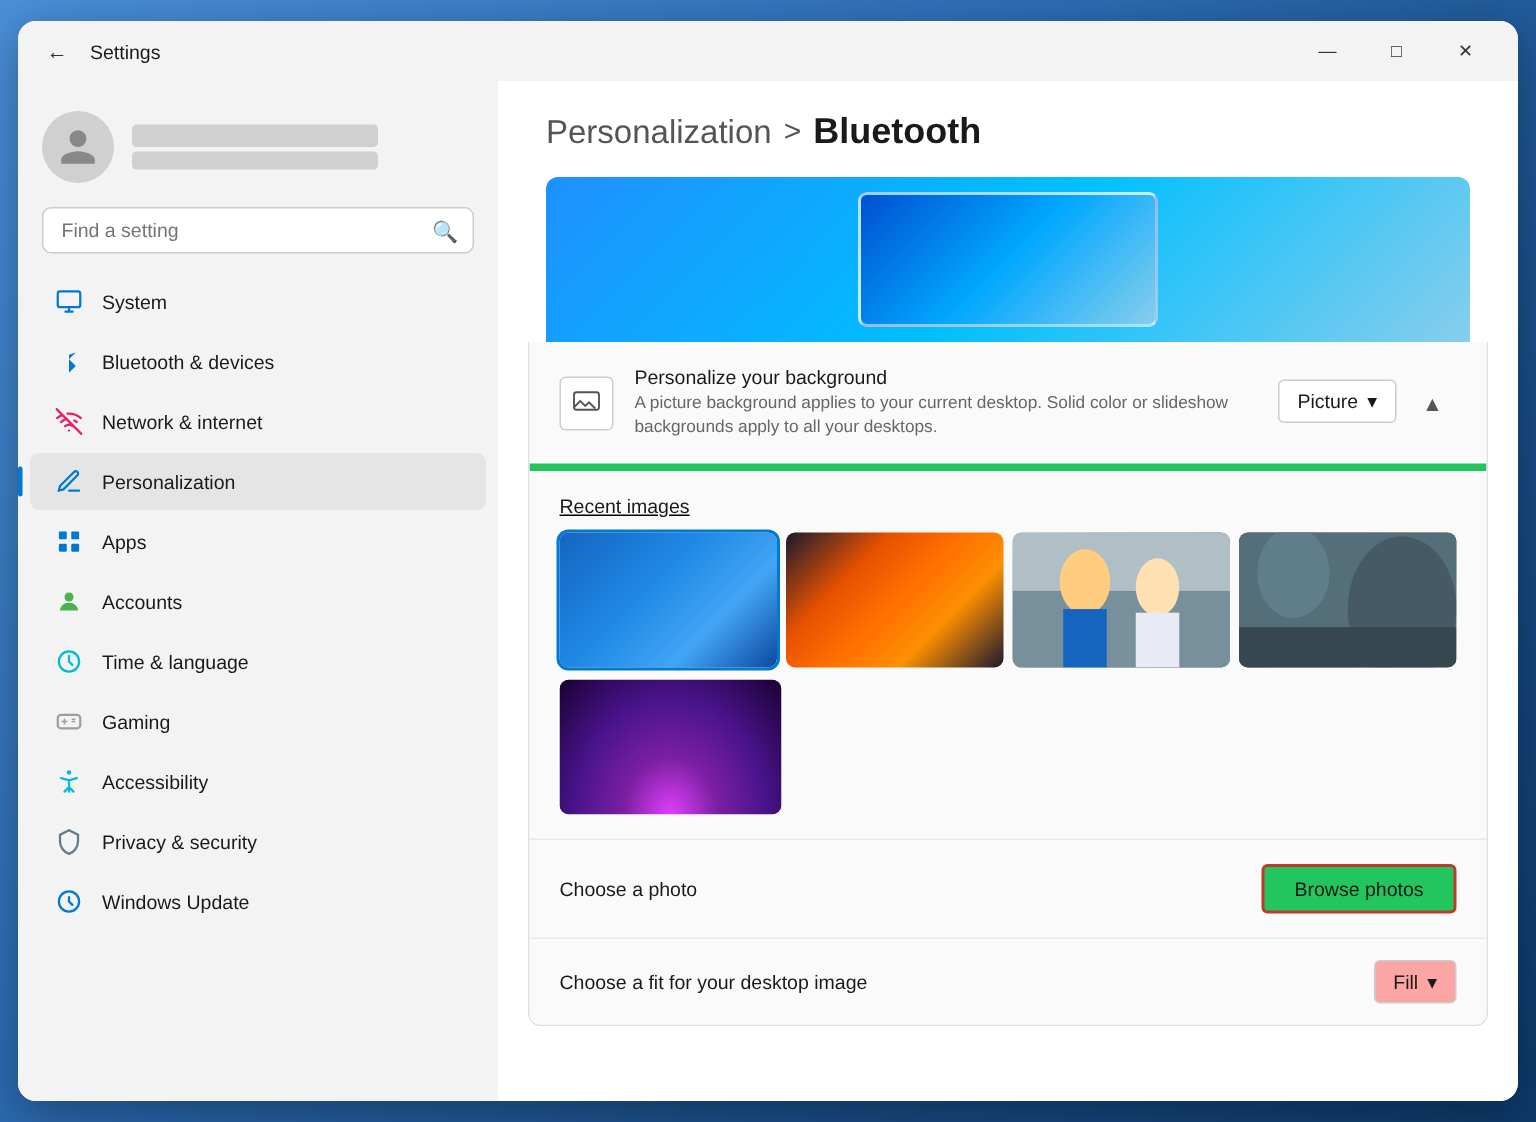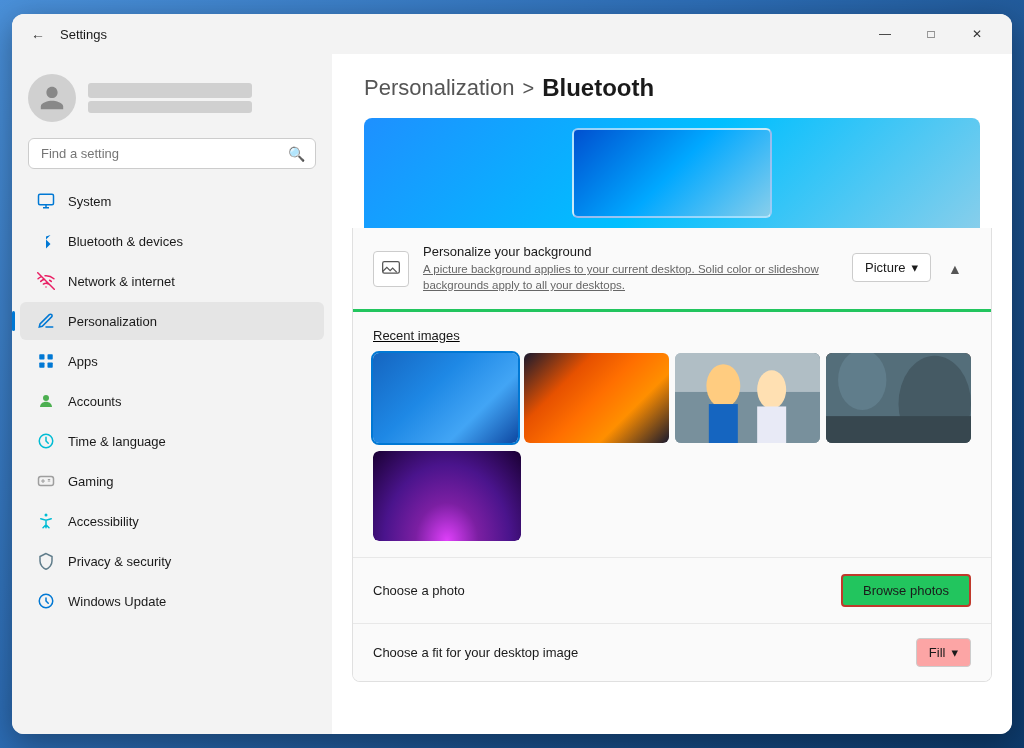--- a/index.html
+++ b/index.html
@@ -239,21 +239,21 @@
       margin: 0 20px;
       border: 1px solid #e0e0e0;
       border-radius: 8px;
       overflow: hidden;
     }
 
     .setting-row {
       display: flex;
       align-items: center;
       padding: 16px 20px;
-      border-bottom: 3px solid #22c55e;
+      border-bottom: 5px solid #22c55e;
       background: #fafafa;
     }
     .setting-row:last-child { border-bottom: none; }
     .setting-icon {
       width: 36px;
       height: 36px;
       border: 1px solid #ccc;
       border-radius: 4px;
       display: flex;
       align-items: center;
@@ -270,21 +270,20 @@
     .setting-title {
       font-size: 13px;
       font-weight: 500;
       color: #1a1a1a;
       margin-bottom: 2px;
     }
     .setting-desc {
       font-size: 11.5px;
       color: #666;
       line-height: 1.4;
-      text-decoration: underline;
     }
     .setting-control {
       display: flex;
       align-items: flex-start;
       gap: 8px;
     }
     .dropdown {
       display: flex;
       align-items: center;
       gap: 6px;

